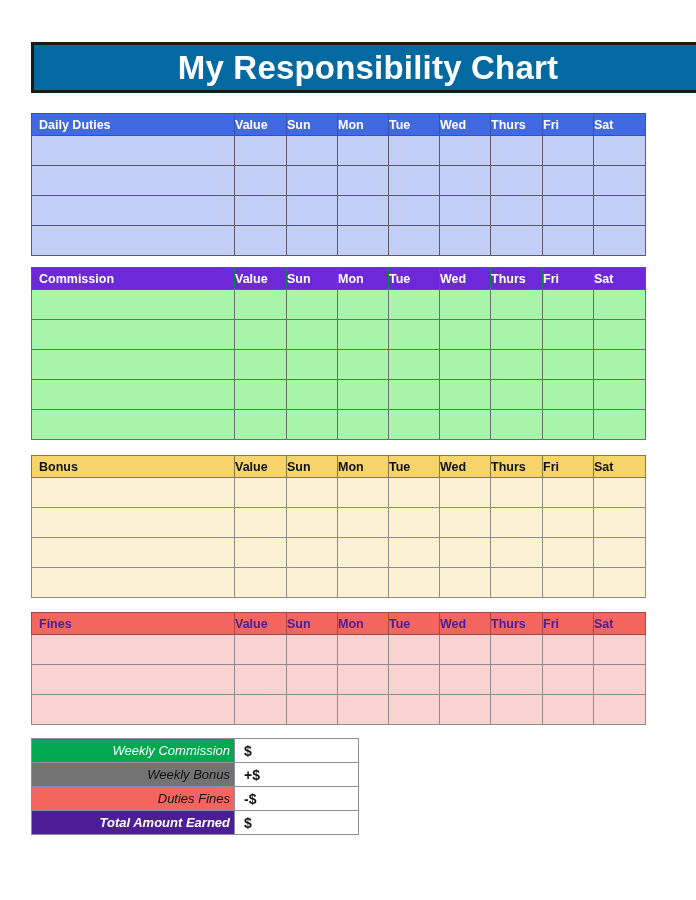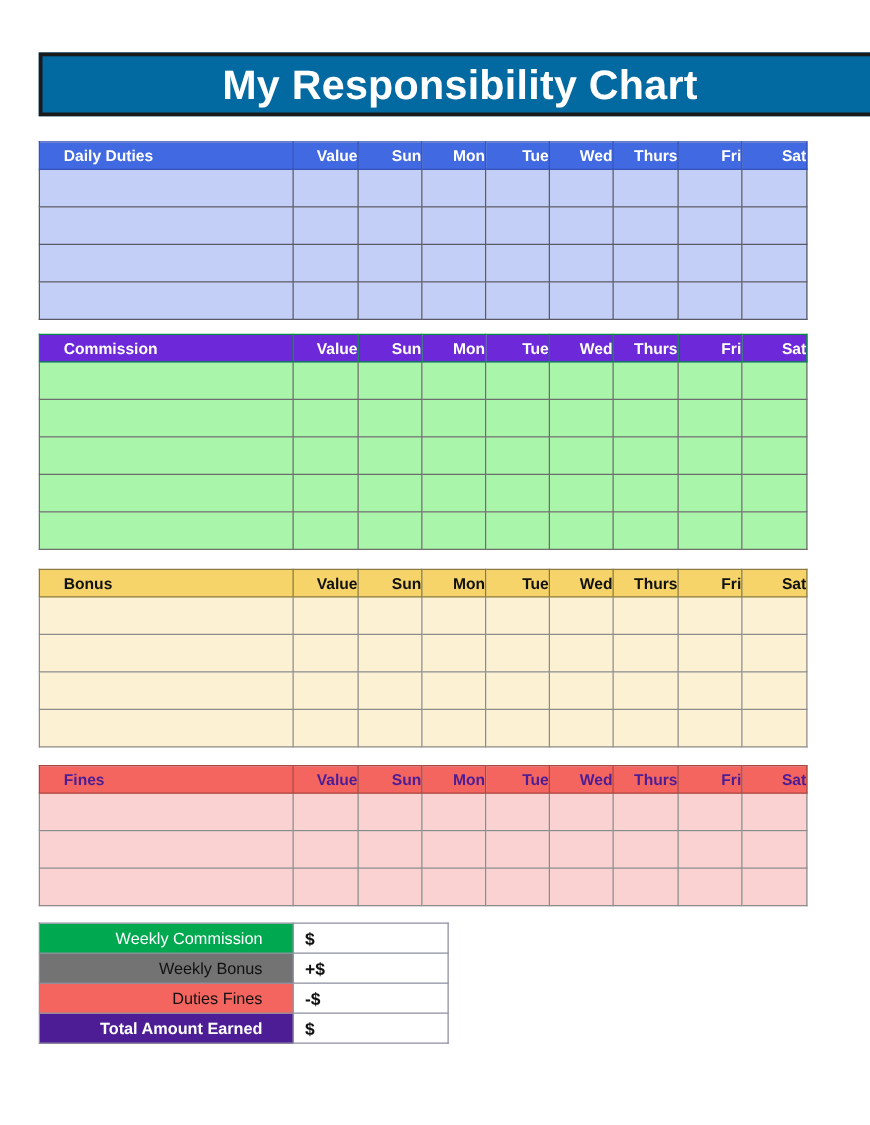--- a/index.html
+++ b/index.html
@@ -57,27 +57,27 @@
   .chart-table th,
   .chart-table td {
     border: 1px solid #6e6e6e;
     padding: 0;
     box-sizing: border-box;
   }
   .chart-table thead th {
     height: 22px;
     font-size: 12.5px;
     font-weight: bold;
-    text-align: right;
+    text-align: left;
     line-height: 20px;
     white-space: nowrap;
   }
   .chart-table thead th.cat {
     text-align: left;
-    padding-left: 19px;
+    padding-left: 7px;
   }
   .chart-table tbody td {
     height: 30px;
   }
 
   
   col.c-cat   { width: 203px; }
   col.c-val   { width: 52px; }
   col.c-day   { width: 51px; }
   col.c-day-w { width: 52px; }
@@ -116,23 +116,24 @@
   .summary td {
     border: 1px solid #8e8e9e;
     height: 24px;
     padding: 0;
     box-sizing: border-box;
   }
   col.s-label { width: 203px; }
   col.s-value { width: 124px; }
   .summary .s-lbl {
     text-align: right;
-    padding-right: 24px;
+    padding-right: 4px;
     font-size: 13px;
     white-space: nowrap;
+    font-style: italic;
   }
   .summary .s-val {
     background: #ffffff;
     text-align: left;
     padding-left: 9px;
     font-size: 14px;
     font-weight: bold;
     color: #111111;
   }
   .sum-commission .s-lbl { background: #00A94F; color: #ffffff; }

